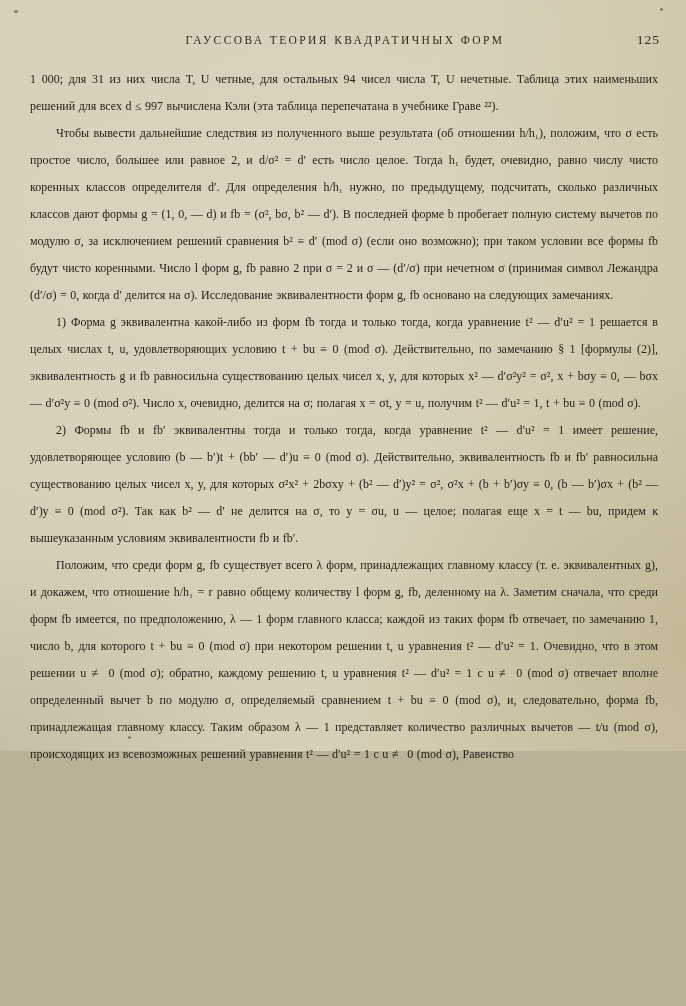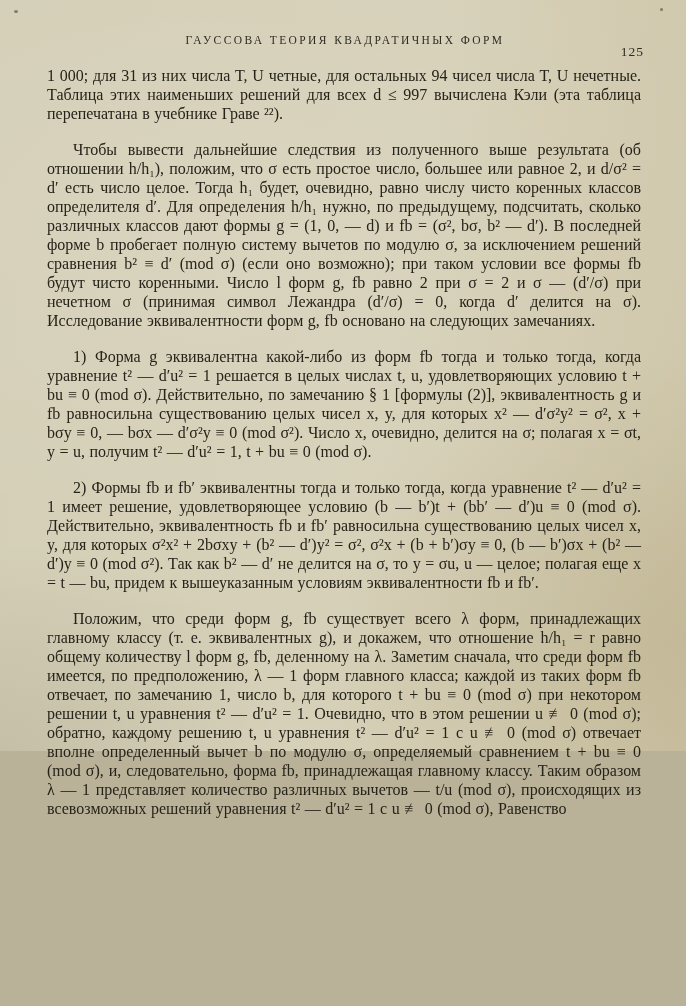--- a/index.html
+++ b/index.html
@@ -28,33 +28,32 @@
     position: relative;
     text-align: center;
     font-size: 11.5px;
     letter-spacing: 2.4px;
     color: #2e2b22;
     margin: 8px 0 20px 0;
     white-space: nowrap;
   }
   .page-number {
     position: absolute;
-    right: 16px;
+    right: 0;
     top: -2px;
     font-size: 13.5px;
     letter-spacing: 1px;
-    margin-top: 12px;
   }
   .body-text {
     width: 628px;
   }
   .para {
-    margin: 17px;
-    font-size: 16px;
-    line-height: 19px;
+    margin: 0;
+    font-size: 12px;
+    line-height: 27px;
     text-align: justify;
     text-indent: 26px;
     word-spacing: 0.5px;
     color: #26231a;
   }
   .para.no-indent { text-indent: 0; }
   .speck {
     position: absolute;
     background: #3a362a;
     border-radius: 50%;

